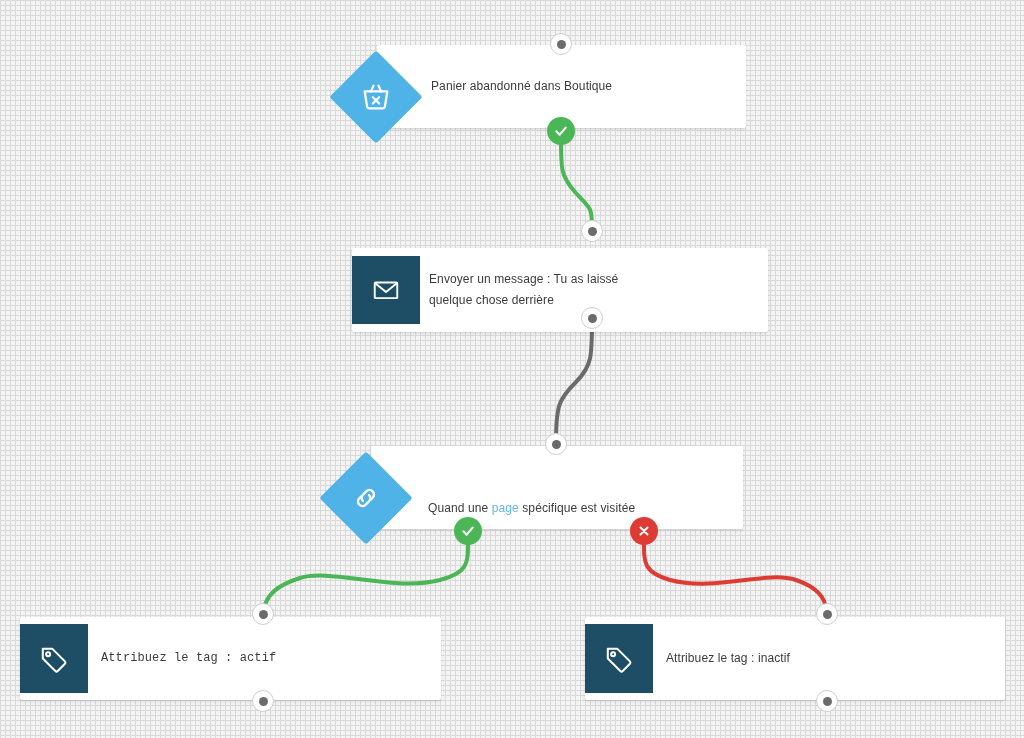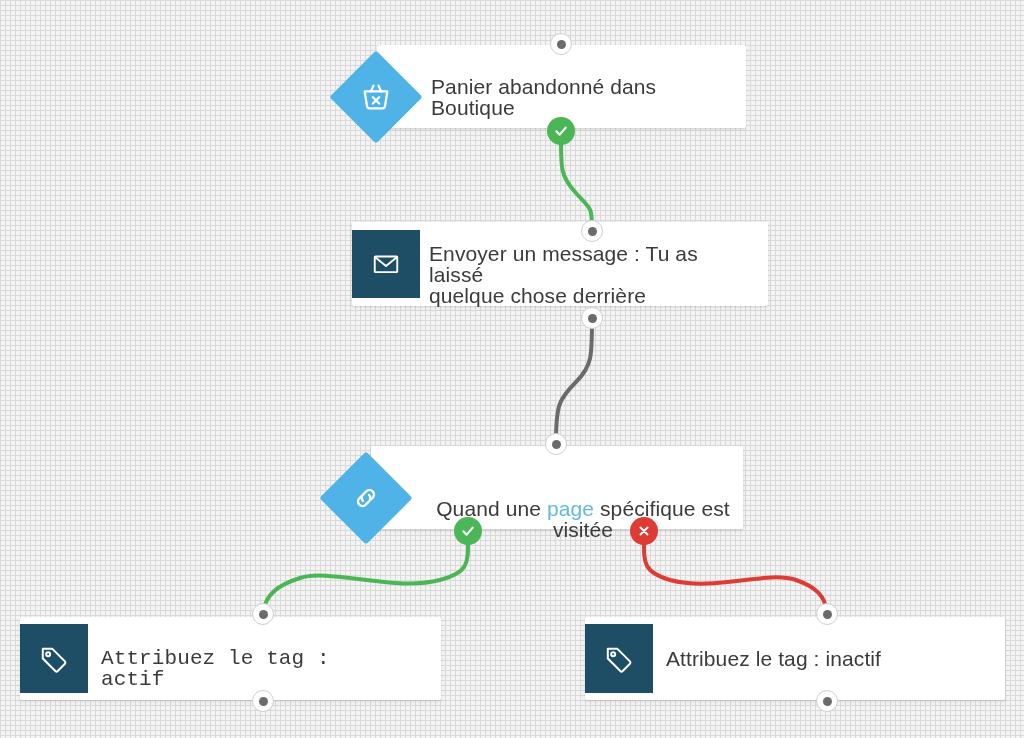--- a/index.html
+++ b/index.html
@@ -68,21 +68,21 @@
   .node-card {
     position: absolute;
     left: 0; top: 0;
     background: #ffffff;
     border-radius: 2px;
     box-shadow: 0 1px 2px rgba(0,0,0,0.10), 0 2px 5px rgba(0,0,0,0.05);
   }
   .node-label {
     position: absolute;
     color: #3b3b3b;
-    font-size: 21px;
+    font-size: 12px;
     line-height: 21px;
     letter-spacing: 0.1px;
     white-space: pre-line;
   }
   .node-label .link-text { color: #63b8e8; }
 
   
   .icon-square {
     position: absolute;
     width: 68px;
@@ -174,21 +174,21 @@
   </div>
 
   <div class="port" style="left:550px; top:33px;"></div>
 
   <div class="badge ok" style="left:547px; top:117px;">
     <svg width="16" height="16" viewBox="0 0 24 24" fill="none" stroke="#ffffff" stroke-width="3.2" stroke-linecap="round" stroke-linejoin="round">
       <path d="M5 12.5 L10 17.5 L19 7"></path>
     </svg>
   </div>
 
-  <div class="node" style="left:352px; top:222px; width:480px; height:84px;">
+  <div class="node" style="left:352px; top:248px; width:480px; height:84px;">
     <div class="node-card" style="left:0; top:0; width:416px; height:84px;"></div>
     <div class="icon-square" style="left:0; top:8px; height:68px;">
       <svg width="30" height="30" viewBox="0 0 24 24" fill="none" stroke="#ffffff" stroke-width="1.5" stroke-linecap="round" stroke-linejoin="round">
         <rect x="3" y="6" width="18" height="12.5" rx="0.6"></rect>
         <path d="M3.6 6.8 L12 13.6 L20.4 6.8"></path>
       </svg>
     </div>
     <div class="node-label" style="left:77px; top:21px; width:320px;">Envoyer un message : Tu as laissé
 quelque chose derrière</div>
   </div>
@@ -197,21 +197,21 @@
   <div class="port" style="left:581px; top:307px;"></div>
 
   <div class="node" style="left:325px; top:446px; width:418px; height:83px;">
     <div class="node-card" style="left:46px; top:0; width:372px; height:83px;"></div>
     <div class="icon-diamond" style="left:8px; top:19px;">
       <svg width="30" height="30" viewBox="0 0 24 24" fill="none" stroke="#ffffff" stroke-width="1.9" stroke-linecap="round" stroke-linejoin="round">
         <path d="M9.6 14.4 a3.6 3.6 0 0 1 0 -5.1 l2.6 -2.6 a3.6 3.6 0 1 1 5.1 5.1 l-1.3 1.3"></path>
         <path d="M14.4 9.6 a3.6 3.6 0 0 1 0 5.1 l-2.6 2.6 a3.6 3.6 0 1 1 -5.1 -5.1 l1.3 -1.3"></path>
       </svg>
     </div>
-    <div class="node-label" style="left:103px; top:31px; width:310px;text-align:center;">
+    <div class="node-label" style="left:103px; top:31px; width:310px;">
       <span>Quand une </span><span class="link-text">page</span><span> spécifique est visitée</span>
     </div>
   </div>
 
   <div class="port" style="left:545px; top:433px;"></div>
   <div class="badge ok" style="left:454px; top:517px;">
     <svg width="16" height="16" viewBox="0 0 24 24" fill="none" stroke="#ffffff" stroke-width="3.2" stroke-linecap="round" stroke-linejoin="round">
       <path d="M5 12.5 L10 17.5 L19 7"></path>
     </svg>
   </div>

